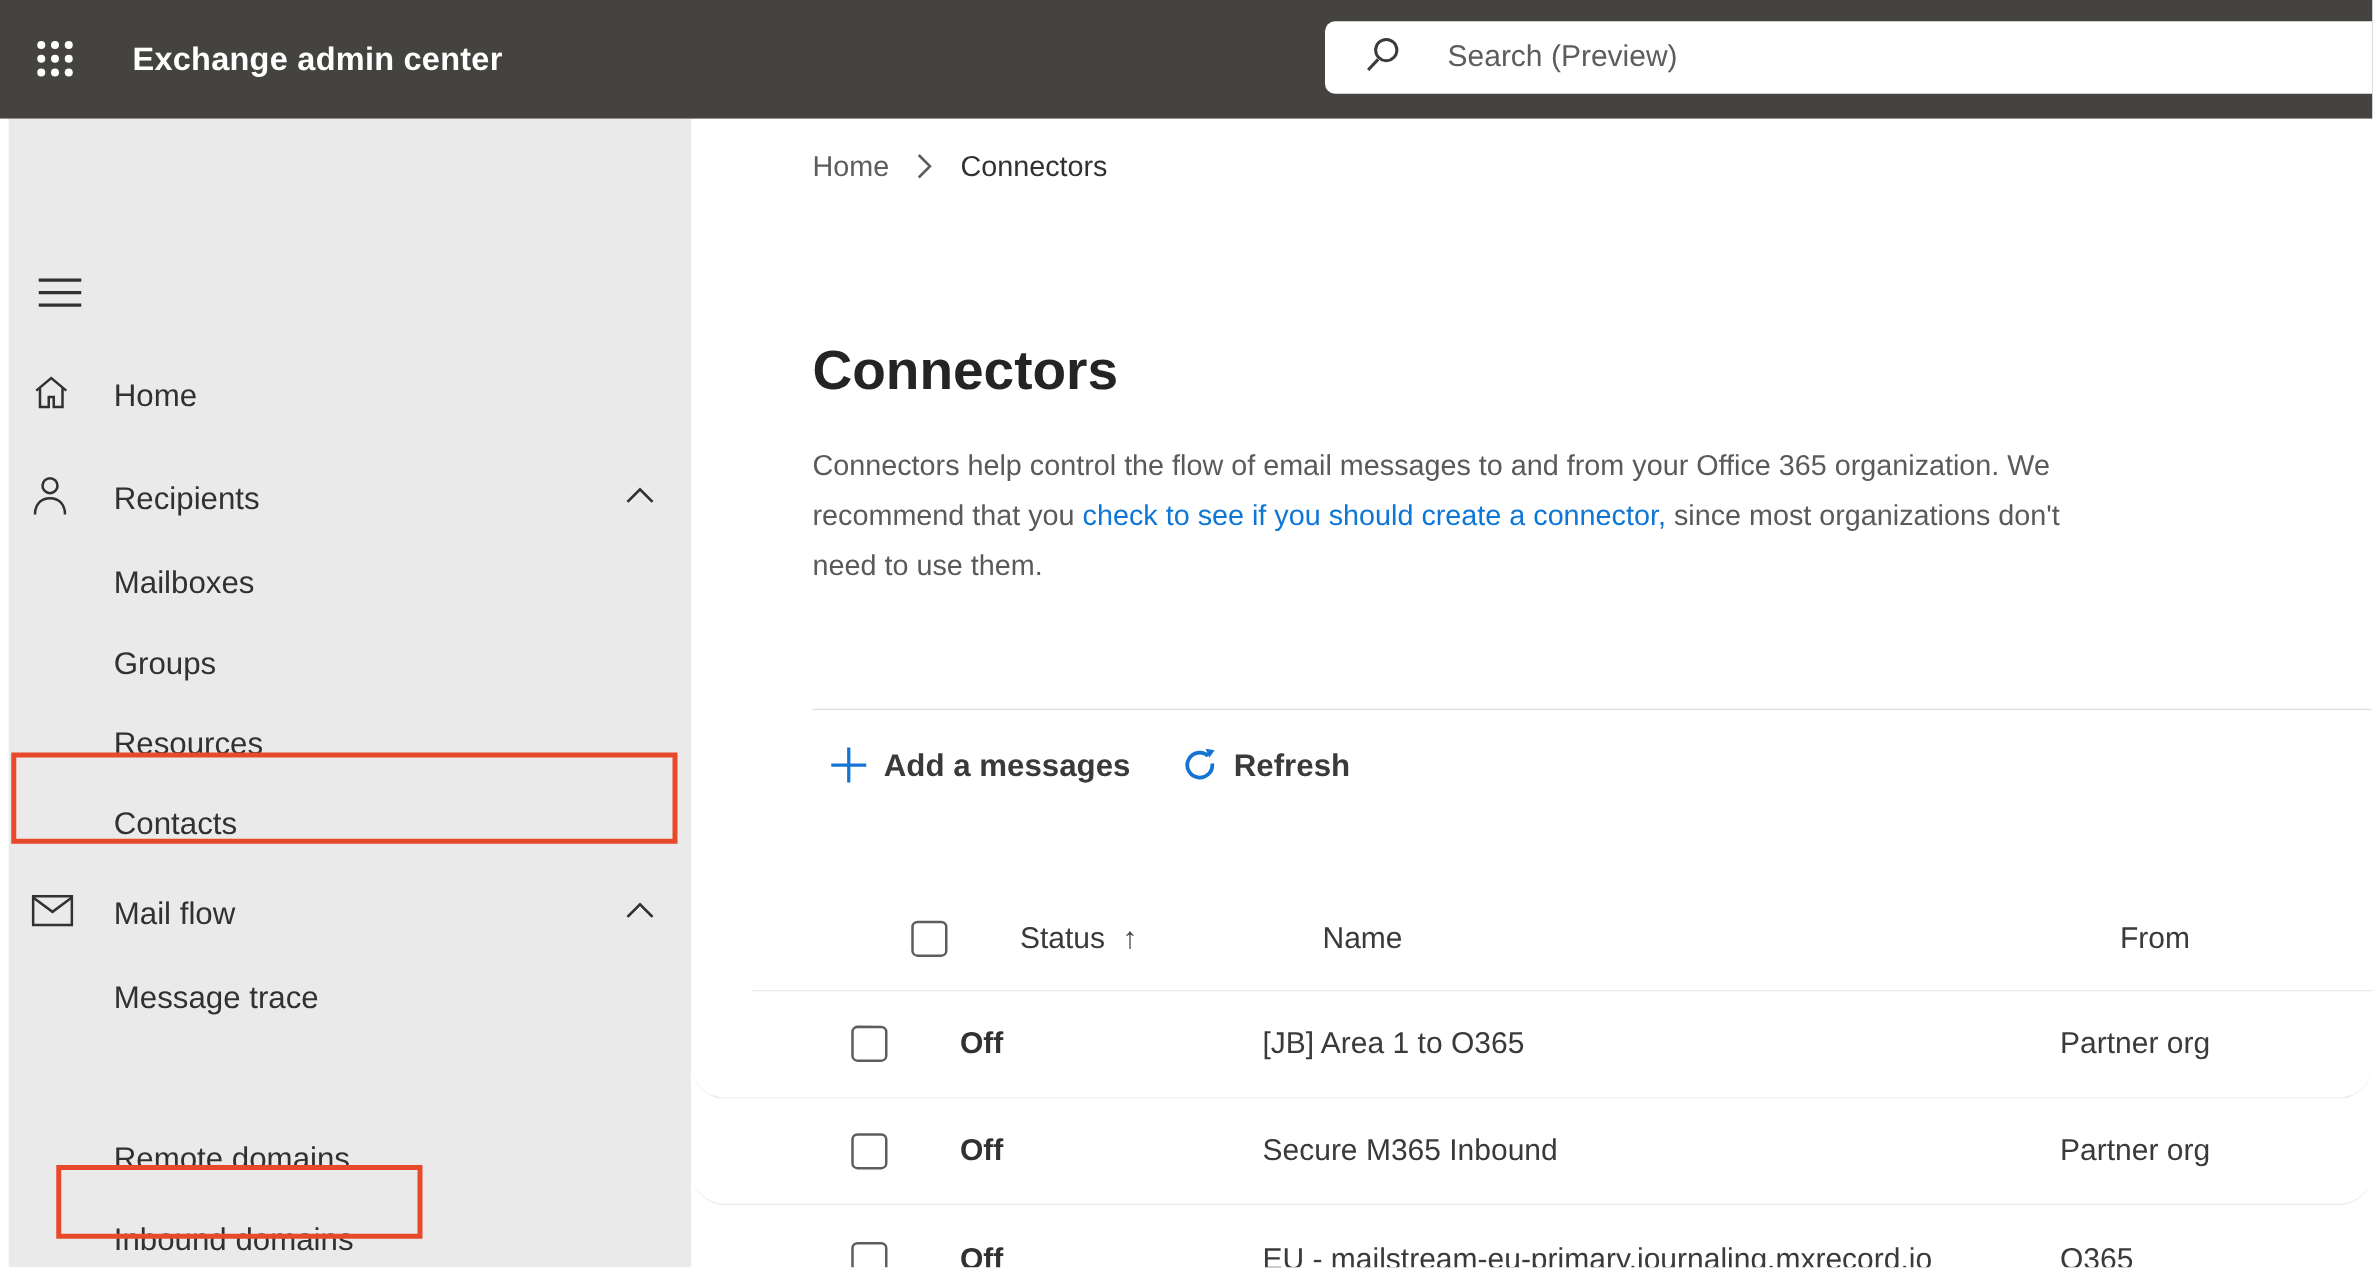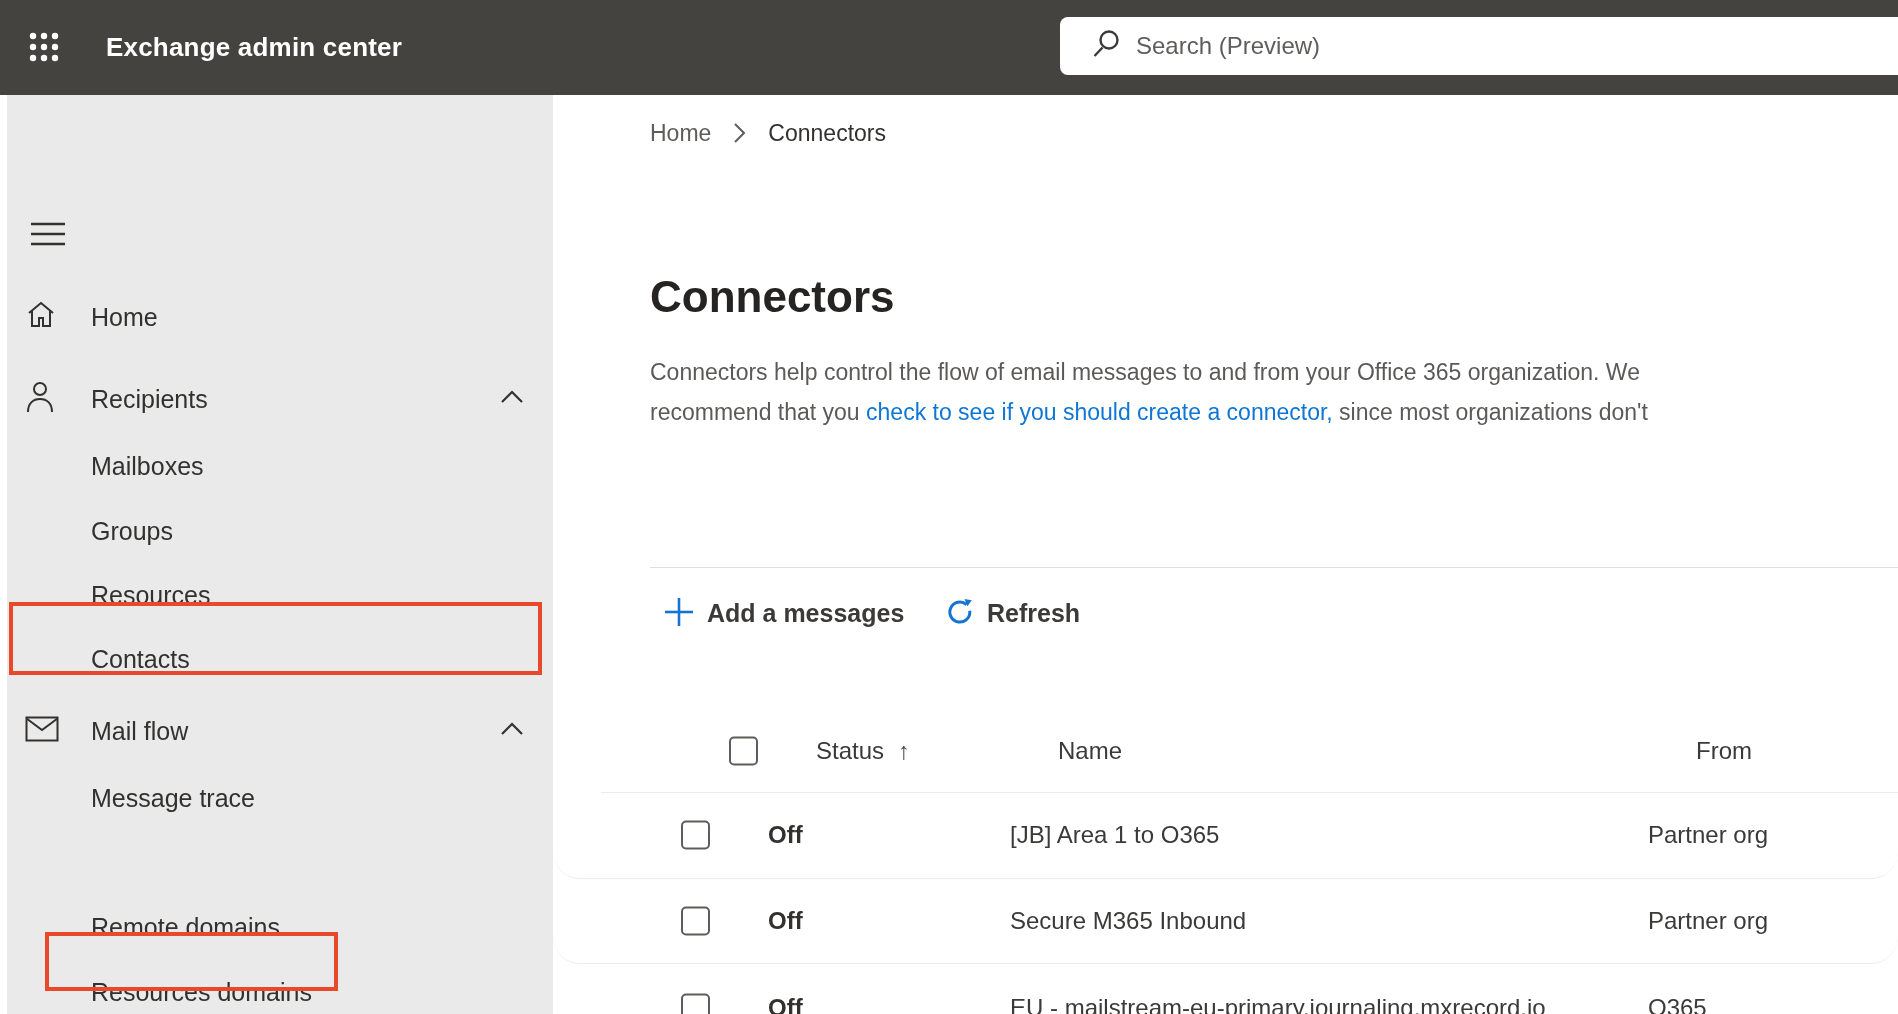--- a/index.html
+++ b/index.html
@@ -6,21 +6,21 @@
   .screen{position:relative;width:1898px;height:1014px;overflow:hidden;
           font-family:"Liberation Sans",sans-serif;background:#fff;padding-left:18px;}
 
   
   .topbar{position:absolute;left:0;top:0;width:1898px;height:95px;background:#454340;}
   .waffle{position:absolute;left:22px;top:30px;width:36px;height:36px;cursor:pointer;background:none;border:none;}
   .topbar-title{position:absolute;left:106px;top:32px;color:#fff;font-size:26px;font-weight:600;letter-spacing:.2px;white-space:nowrap;}
   .searchbox{position:absolute;left:1060px;top:17px;width:838px;height:58px;background:#fff;
              border-radius:8px 0 0 8px;display:flex;align-items:center;}
   .search-icon{margin-left:30px;flex:0 0 auto;}
-  .searchbox input{border:none;outline:none;background:transparent;margin-left:10px;
+  .searchbox input{border:none;outline:none;background:transparent;margin-left:32px;
              font-family:"Liberation Sans",sans-serif;font-size:24px;color:#3b3a39;width:650px;}
   .searchbox input::placeholder{color:#5f5d5b;opacity:1;}
 
   
   .left-strip{position:absolute;left:0;top:95px;width:7px;height:919px;background:#fff;}
   .sidebar{position:absolute;left:7px;top:95px;width:546px;height:919px;background:#eaeaea;}
   .hamburger{position:absolute;left:17px;top:118px;width:44px;height:44px;background:none;border:none;cursor:pointer;}
   .nav-row{position:absolute;left:0;width:100%;height:64px;display:flex;align-items:center;cursor:pointer;}
   .nav-sub{position:absolute;left:0;width:100%;height:56px;display:flex;align-items:center;cursor:pointer;}
   .nav-icon{position:absolute;left:18px;top:50%;transform:translateY(-50%);}
@@ -155,21 +155,21 @@
       </span>
     </div>
 
     <div class="nav-sub" style="top:675px">
       <span class="nav-label">Message trace</span>
     </div>
     <div class="nav-sub" style="top:804px">
       <span class="nav-label">Remote domains</span>
     </div>
     <div class="nav-sub" style="top:869px">
-      <span class="nav-label">Resources domains</span>
+      <span class="nav-label">Inbound domains</span>
     </div>
 
     <div class="anno" style="left:2px;top:507px;width:533px;height:73px;"></div>
     <div class="anno" style="left:38px;top:837px;width:293px;height:59px;"></div>
   </nav>
 
   <main class="main">
 
     <div class="breadcrumb">
       <span class="bc-home">Home</span>
@@ -179,20 +179,21 @@
         </svg>
       </span>
       <span class="bc-cur">Connectors</span>
     </div>
 
     <h1 class="page-title">Connectors</h1>
 
     <div class="desc">
       <div>Connectors help control the flow of email messages to and from your Office 365 organization. We</div>
       <div><span>recommend that you </span><a>check to see if you should create a connector,</a><span> since most organizations don't</span></div>
+      <div>need to use them.</div>
     </div>
 
     <div class="rule"></div>
 
     <div class="toolbar">
       <button class="tb-btn" style="left:110px">
         <span>
           <svg width="32" height="32" viewBox="0 0 32 32" stroke="#1474d4" stroke-width="2.6">
             <line x1="16" y1="2" x2="16" y2="30"></line>
               <line x1="2" y1="16" x2="30" y2="16"></line>

